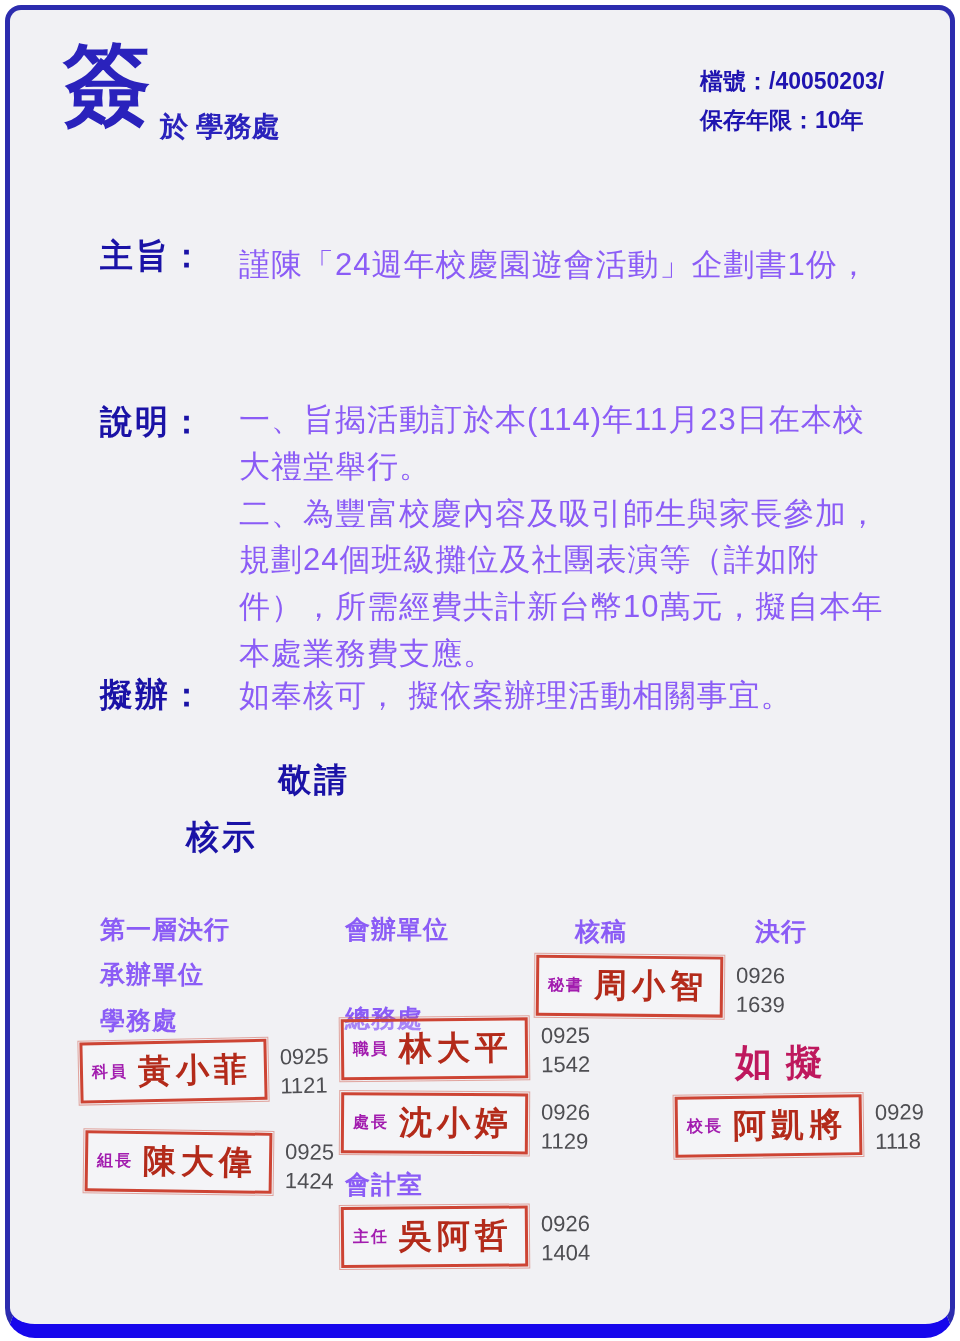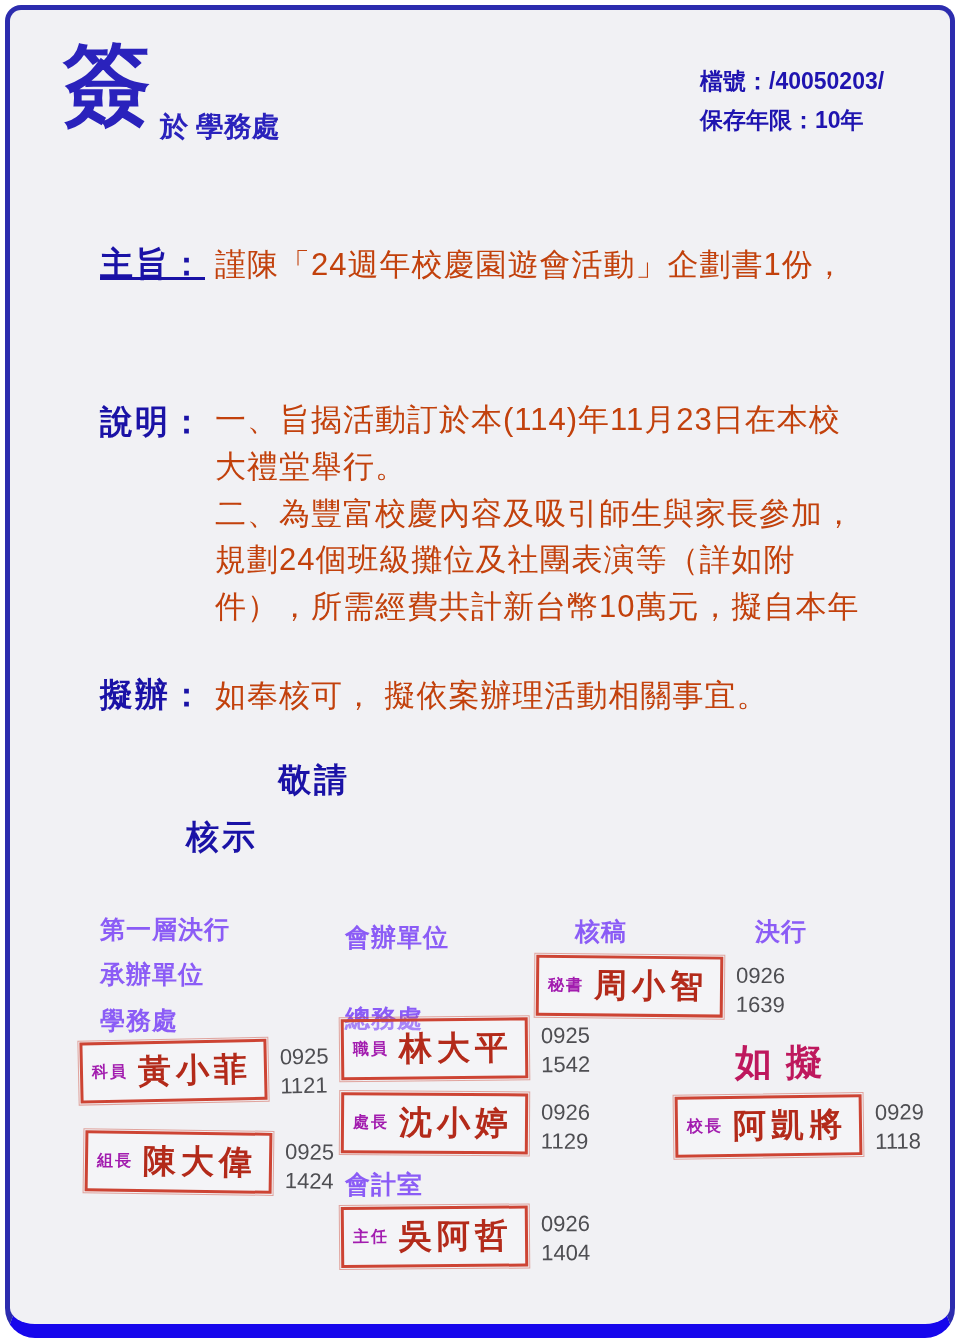--- a/index.html
+++ b/index.html
@@ -10,21 +10,21 @@
     border:5px solid #2c2cae;
     border-bottom:14px solid #1707ec;
     border-radius:16px 16px 30px 30px; }
   .abs { position:absolute; }
 
   .sign-char { font-size:88px; font-weight:bold; color:#2a22bc; line-height:1; letter-spacing:0; }
   .office-note { font-size:28px; font-weight:bold; color:#2a22bc; }
   .file-info { font-size:23px; font-weight:bold; color:#1f14b0; line-height:39px; white-space:nowrap; }
 
   .sec-label { font-size:33px; font-weight:bold; color:#1a12a6; letter-spacing:2px; white-space:nowrap; }
-  .sec-text  { font-size:31px; color:#c2410c; letter-spacing:1px; white-space:nowrap; }
+  .sec-text  { font-size:31px; color:#8b5cf6; letter-spacing:1px; white-space:nowrap;margin-left:24px; }
   .lh-subject { line-height:53px; }
   .lh-expl { line-height:46.8px; }
 
   .closing-text { font-size:33px; font-weight:bold; color:#1a12a6; letter-spacing:3px; }
 
   .appr-label { font-size:25px; font-weight:bold; color:#8b5cf6; letter-spacing:1px; white-space:nowrap; }
 
   .stamp { position:absolute; display:flex; align-items:flex-start; }
   .stamp-box { display:flex; align-items:center; border:3px solid #cd4434;
     outline:1px solid rgba(205,68,52,.45); outline-offset:1px;
@@ -52,42 +52,43 @@
 
 <div class="page">
 
   <div class="abs sign-char" style="left:53px; top:30px;">簽</div>
   <div class="abs office-note" style="left:150px; top:98px;">於 學務處</div>
   <div class="abs file-info" style="left:690px; top:52px;">
     <div>檔號：/40050203/</div>
     <div>保存年限：10年</div>
   </div>
 
-  <div class="abs sec-label" style="left:90px; top:232px;text-decoration:underline;">主旨：</div>
+  <div class="abs sec-label" style="left:90px; top:224px;">主旨：</div>
   <div class="abs sec-text lh-subject" style="left:205px; top:228px;">
     <div>謹陳「24週年校慶園遊會活動」企劃書1份，</div>
   </div>
 
   <div class="abs sec-label" style="left:90px; top:390px;">說明：</div>
   <div class="abs sec-text lh-expl" style="left:205px; top:387px;">
     <div>一、旨揭活動訂於本(114)年11月23日在本校</div>
     <div>大禮堂舉行。</div>
     <div>二、為豐富校慶內容及吸引師生與家長參加，</div>
     <div>規劃24個班級攤位及社團表演等（詳如附</div>
     <div>件），所需經費共計新台幣10萬元，擬自本年</div>
+    <div>本處業務費支應。</div>
   </div>
 
   <div class="abs sec-label" style="left:90px; top:663px;">擬辦：</div>
   <div class="abs sec-text" style="left:205px; top:665px;">如奉核可， 擬依案辦理活動相關事宜。</div>
 
   <div class="abs closing-text" style="left:268px; top:748px;">敬請</div>
   <div class="abs closing-text" style="left:176px; top:805px;">核示</div>
 
   <div class="abs appr-label" style="left:90px; top:903px;">第一層決行</div>
-  <div class="abs appr-label" style="left:335px; top:903px;margin-top:8px;">會辦單位</div>
+  <div class="abs appr-label" style="left:335px; top:903px;">會辦單位</div>
   <div class="abs appr-label" style="left:565px; top:905px;">核稿</div>
   <div class="abs appr-label" style="left:745px; top:905px;">決行</div>
 
   <div class="abs appr-label" style="left:90px; top:948px;">承辦單位</div>
   <div class="abs appr-label" style="left:335px; top:948px;margin-top:44px;">總務處</div>
   <div class="abs appr-label" style="left:90px; top:994px;">學務處</div>
   <div class="abs appr-label" style="left:335px; top:1158px;">會計室</div>
 
   <div class="stamp r-p06" style="left:526px; top:946px;">
     <div class="stamp-box">

